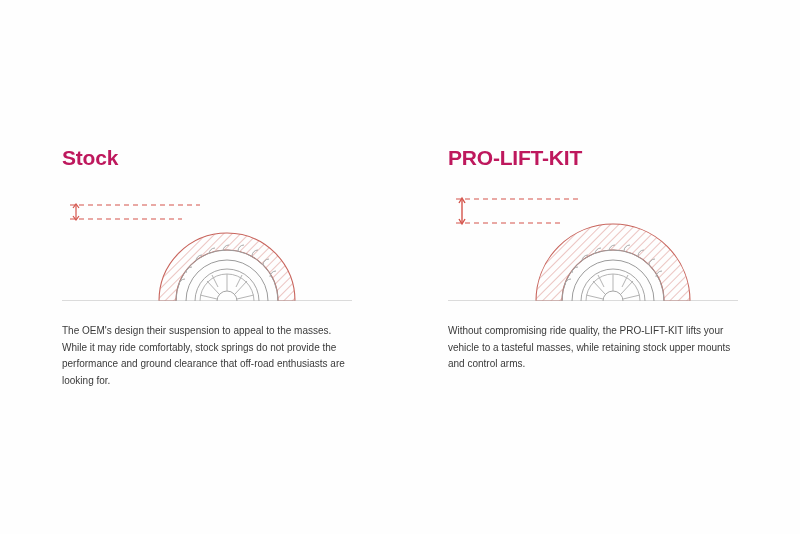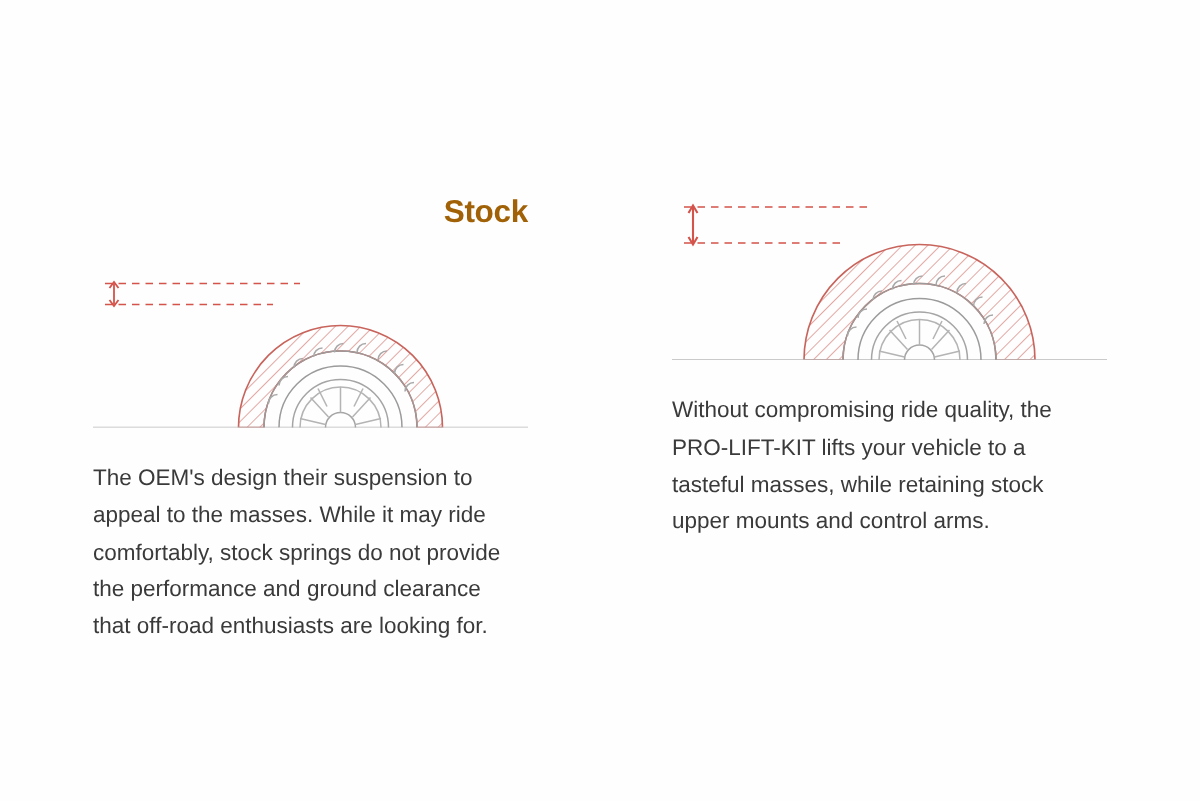--- a/index.html
+++ b/index.html
@@ -25,38 +25,37 @@
     top: 130px;
     width: 290px;
   }
   .panel-left { left: 62px; }
   .panel-right { left: 448px; }
 
   .panel-title {
     font-size: 21px;
     font-weight: 700;
     letter-spacing: -0.2px;
-    color: #a16207;
-    margin: 0 0 22px 0;
+    color: #be185d;
+    margin: 16px 0 22px 0;
     line-height: 1.1;
-    text-align: right;
   }
 
   .figure {
     position: relative;
     width: 290px;
     height: 110px;
   }
   .figure svg {
     display: block;
   }
 
   .desc {
     margin-top: 22px;
-    font-size: 15px;
+    font-size: 10px;
     line-height: 1.65;
     color: #3a3a3a;
     width: 286px;
   }
 
   .hatch-fill-left  { fill: url(#hatchA); }
   .hatch-fill-right { fill: url(#hatchB); }
 </style>
 </head>
 <body>
@@ -125,20 +124,21 @@
           <path d="M 11 17 L 14 13 L 17 17" fill="none"></path>
           <path d="M 11 25 L 14 29 L 17 25" fill="none"></path>
         </g>
       </svg>
     </div>
 
     <p class="desc">The OEM's design their suspension to appeal to the masses. While it may ride comfortably, stock springs do not provide the performance and ground clearance that off-road enthusiasts are looking for.</p>
   </div>
 
   <div class="panel panel-right">
+    <h2 class="panel-title">PRO-LIFT-KIT</h2>
 
     <div class="figure">
       <svg width="290" height="110" viewBox="0 0 290 110">
 
         <path d="M 88 110
                  A 77 77 0 0 1 242 110
                  L 216 110
                  A 51 51 0 0 0 114 110
                  Z" class="hatch-fill-right" stroke="#c8645c" stroke-width="1.1"></path>
 

